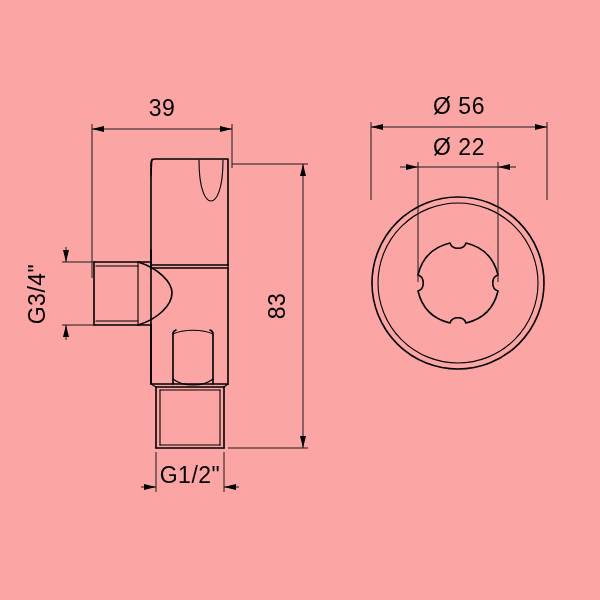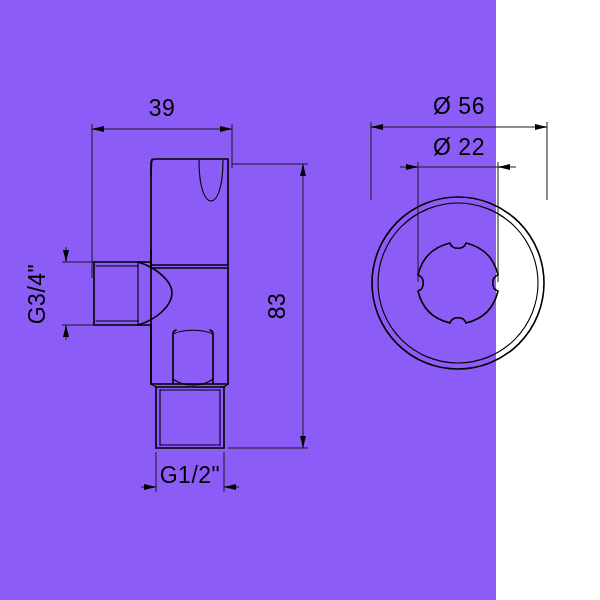--- a/index.html
+++ b/index.html
@@ -8,23 +8,23 @@
     background: #ffffff;
   }
   body {
     width: 600px;
     height: 600px;
     font-family: "Liberation Sans", sans-serif;
     overflow: hidden;
   }
   #drawing-root {
     position: relative;
-    width: 496px;
+    width: 600px;
     height: 600px;
-    background: #8b5cf6;
+    background: #fca5a5;
   }
   svg.cad {
     display: block;
     width: 600px;
     height: 600px;
   }
   .part-line {
     fill: none;
     stroke: #000000;
     stroke-width: 1.6;

